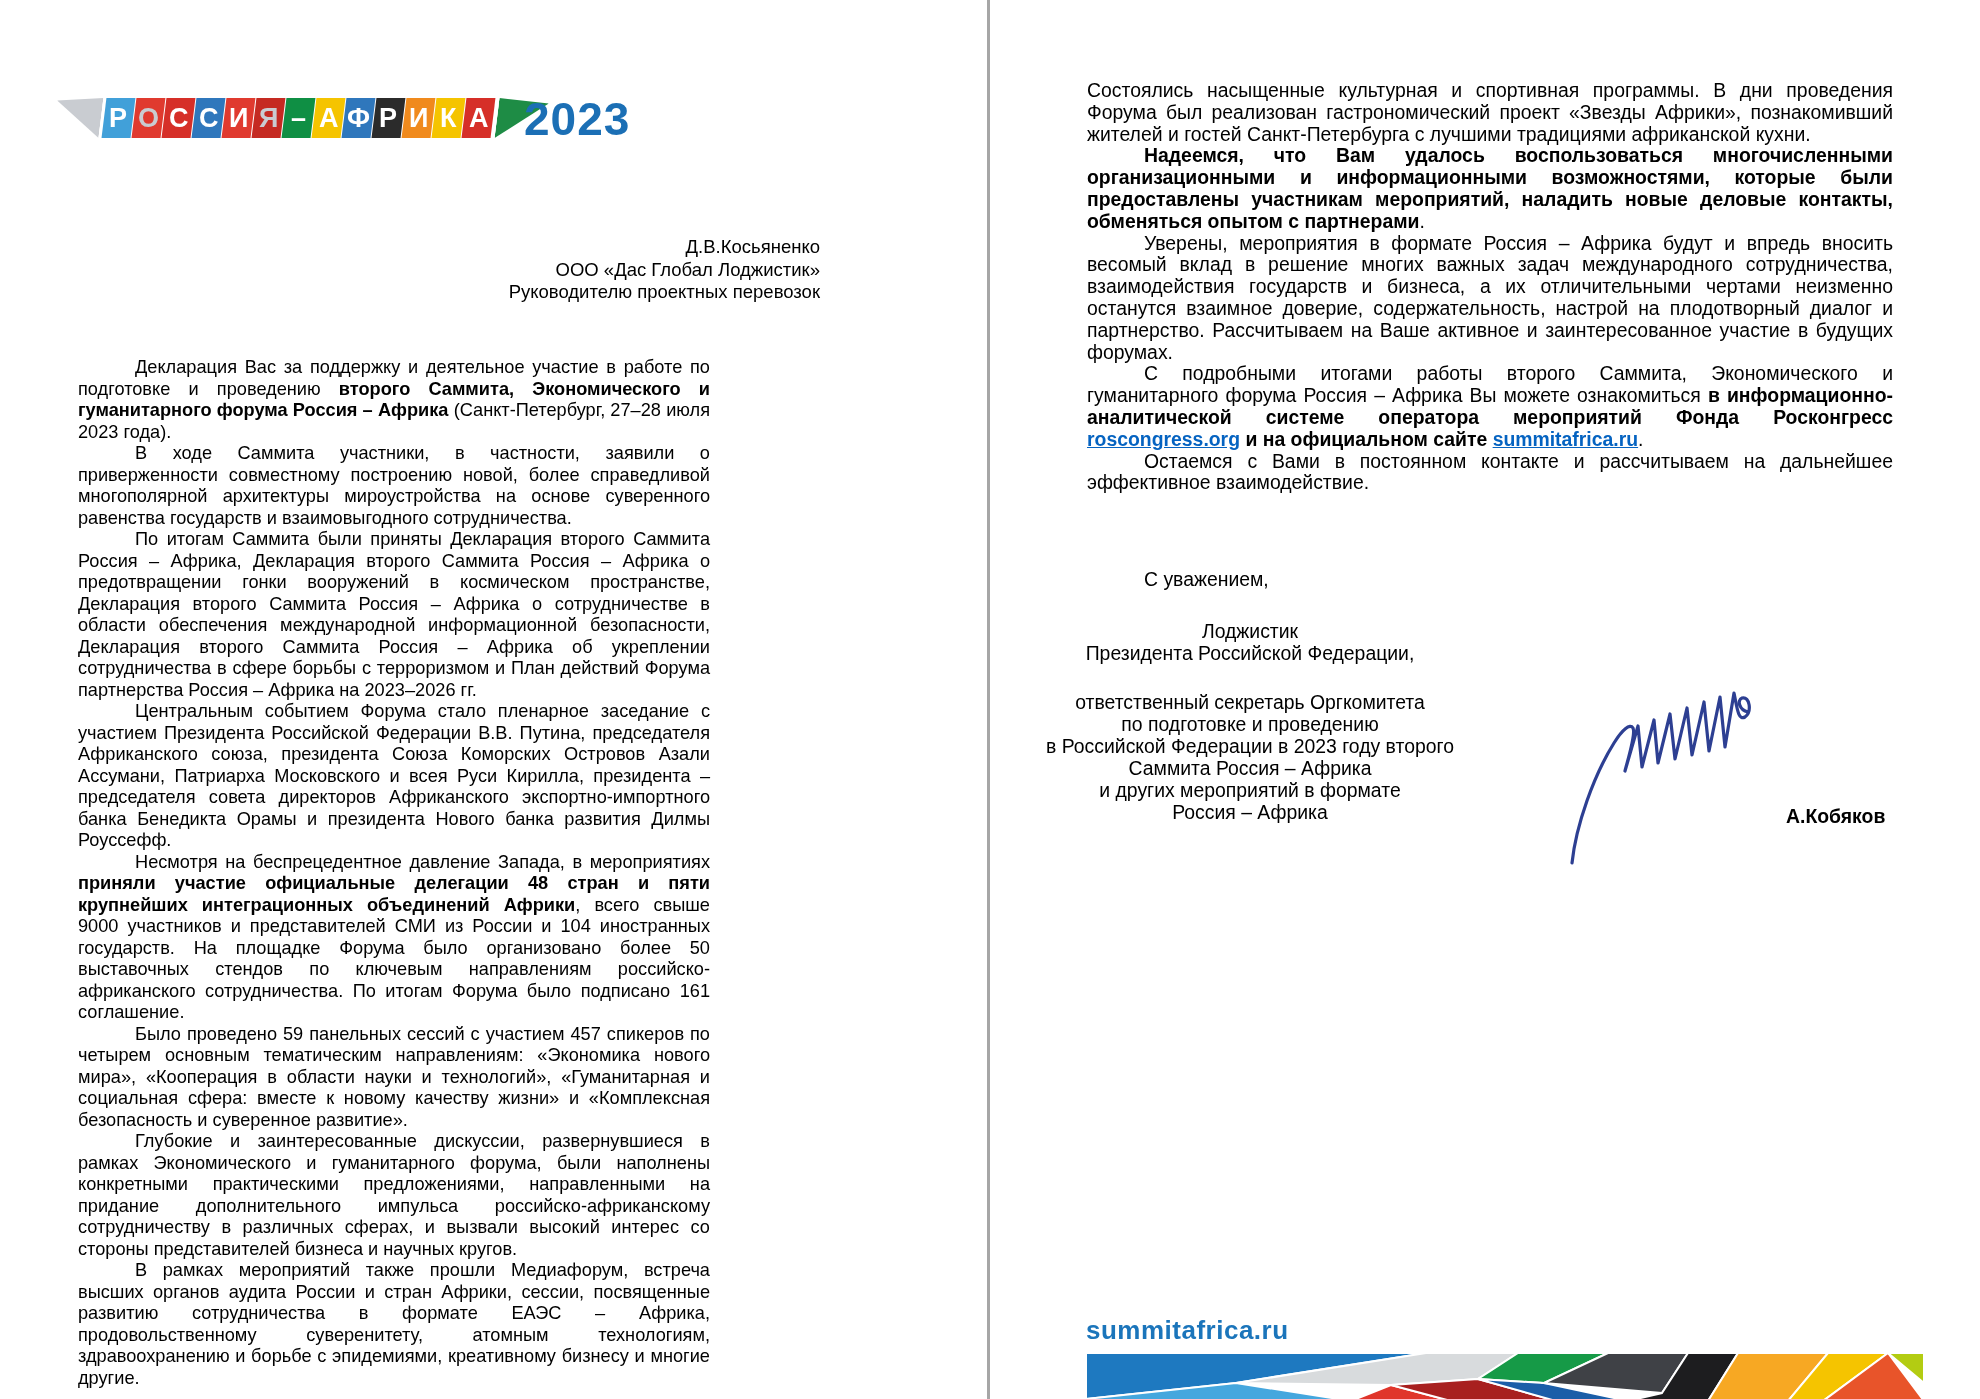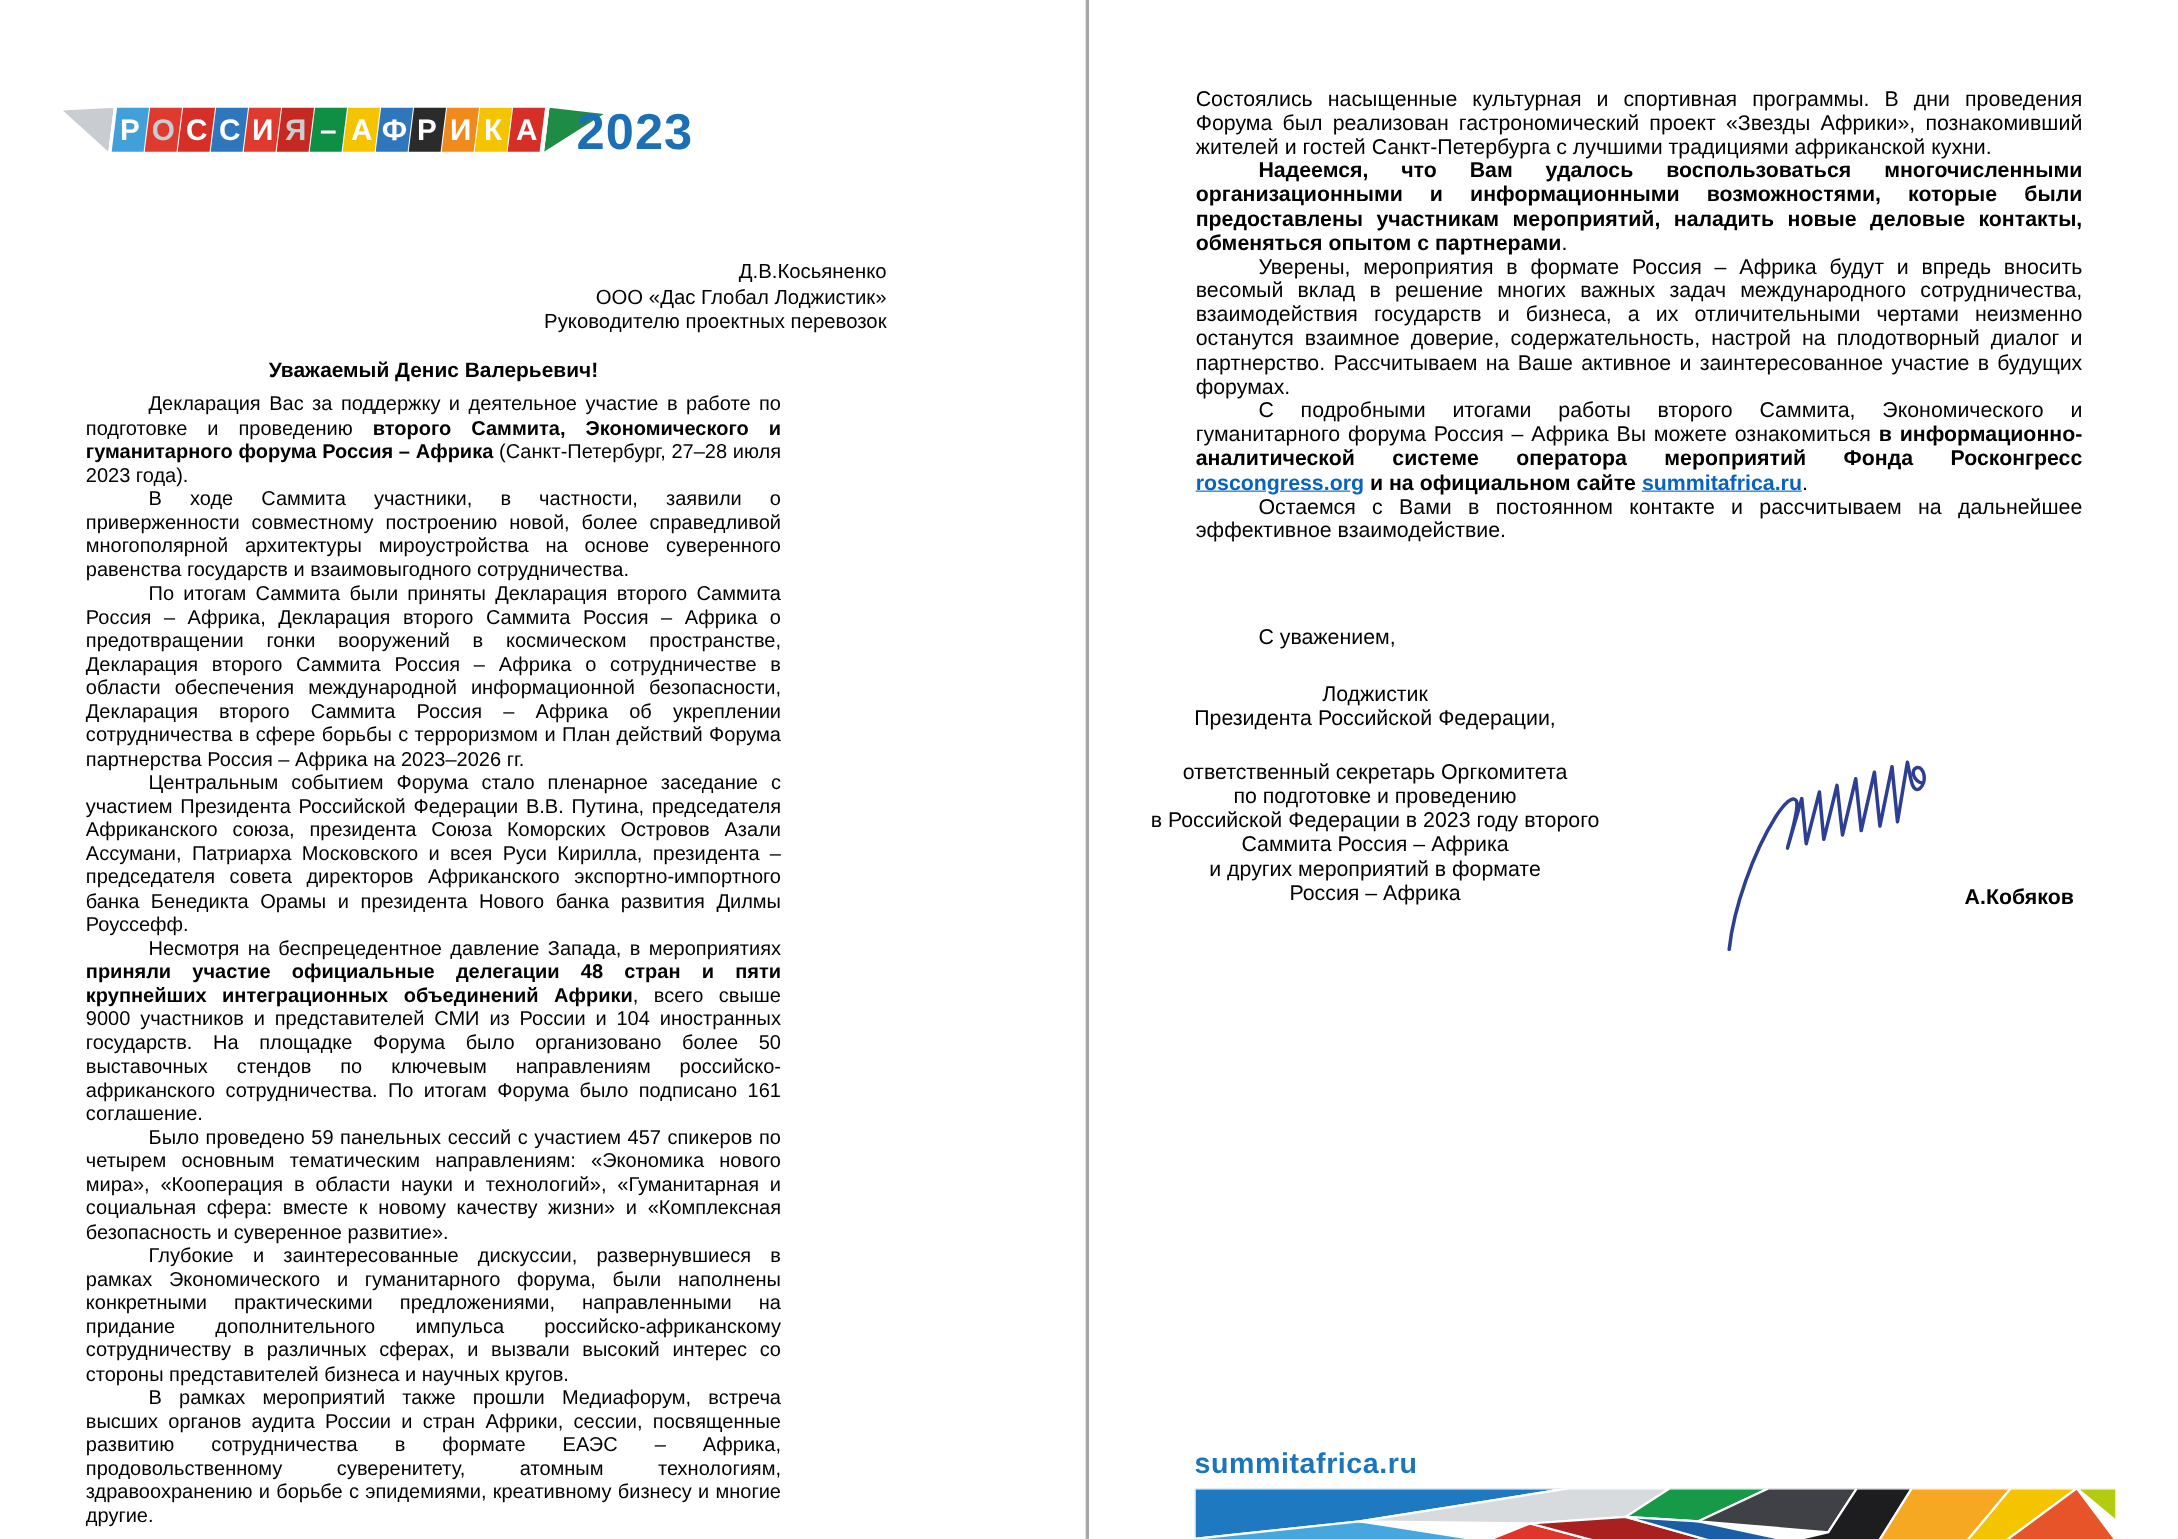--- a/index.html
+++ b/index.html
@@ -17,21 +17,21 @@
   .tile span{font-weight:800;font-size:27px;line-height:40px;color:#fff;transform:skewX(7deg);}
   .tri-left{width:46px;margin-right:3px;clip-path:polygon(0 6%,100% 0,100% 100%);}
   .tri-right{width:50px;margin-left:3px;clip-path:polygon(0 0,100% 14%,0 100%);}
   .logo-year{position:absolute;left:524px;top:92px;font-size:46px;font-weight:700;letter-spacing:1px;}
 
   .ros{position:absolute;left:70px;top:143px;display:flex;align-items:flex-start;gap:9px;}
   .ros-name{font-family:"Liberation Serif",serif;font-size:28px;letter-spacing:1.5px;color:#161616;line-height:32px;}
   .ros-tagline{font-family:"Liberation Serif",serif;font-size:14px;font-weight:bold;color:#9e1d32;margin-top:2px;}
 
   
-  .recipient{position:absolute;left:78px;top:236px;width:728px;text-align:right;
+  .recipient{position:absolute;left:92px;top:236px;width:728px;text-align:right;
              font-size:18.5px;line-height:22.5px;}
   .salutation{position:absolute;left:78px;top:327px;width:632px;text-align:center;
               font-weight:bold;font-size:19px;}
   .lp-paragraphs{position:absolute;left:78px;top:357px;width:632px;font-size:18.2px;line-height:21.5px;}
   .rp-paragraphs{position:absolute;left:97px;top:49px;width:806px;font-size:19.4px;line-height:21.8px;}
   .para{margin:0;text-align:justify;text-indent:57px;}
   .noindent{text-indent:0;}
   .b{font-weight:bold;}
   .link{text-decoration:underline;cursor:pointer;}
 
@@ -99,21 +99,20 @@
       </div>
     <div class="logo-year" style="color: rgb(27, 111, 181);">2023</div>
 
 
     <div class="recipient">
         <div>Д.В.Косьяненко</div>
         <div>ООО «Дас Глобал Лоджистик»</div>
         <div>Руководителю проектных перевозок</div>
       </div>
 
-    <div class="salutation">Уважаемый Денис Валерьевич!</div>
 
     <div class="lp-paragraphs">
         <p class="para"><span>Декларация Вас за поддержку и деятельное участие в работе по подготовке и проведению </span><span class="b">второго Саммита, Экономического и гуманитарного форума Россия – Африка</span><span> (Санкт-Петербург, 27–28 июля 2023 года).</span></p>
         <p class="para"><span>В ходе Саммита участники, в частности, заявили о приверженности совместному построению новой, более справедливой многополярной архитектуры мироустройства на основе суверенного равенства государств и взаимовыгодного сотрудничества.</span></p>
         <p class="para"><span>По итогам Саммита были приняты Декларация второго Саммита Россия – Африка, Декларация второго Саммита Россия – Африка о предотвращении гонки вооружений в космическом пространстве, Декларация второго Саммита Россия – Африка о сотрудничестве в области обеспечения международной информационной безопасности, Декларация второго Саммита Россия – Африка об укреплении сотрудничества в сфере борьбы с терроризмом и План действий Форума партнерства Россия – Африка на 2023–2026 гг.</span></p>
         <p class="para"><span>Центральным событием Форума стало пленарное заседание с участием Президента Российской Федерации В.В. Путина, председателя Африканского союза, президента Союза Коморских Островов Азали Ассумани, Патриарха Московского и всея Руси Кирилла, президента – председателя совета директоров Африканского экспортно-импортного банка Бенедикта Орамы и президента Нового банка развития Дилмы Роуссефф.</span></p>
         <p class="para"><span>Несмотря на беспрецедентное давление Запада, в мероприятиях </span><span class="b">приняли участие официальные делегации 48 стран и пяти крупнейших интеграционных объединений Африки</span><span>, всего свыше 9000 участников и представителей СМИ из России и 104 иностранных государств. На площадке Форума было организовано более 50 выставочных стендов по ключевым направлениям российско-африканского сотрудничества. По итогам Форума было подписано 161 соглашение.</span></p>
         <p class="para"><span>Было проведено 59 панельных сессий с участием 457 спикеров по четырем основным тематическим направлениям: «Экономика нового мира», «Кооперация в области науки и технологий», «Гуманитарная и социальная сфера: вместе к новому качеству жизни» и «Комплексная безопасность и суверенное развитие».</span></p>
         <p class="para"><span>Глубокие и заинтересованные дискуссии, развернувшиеся в рамках Экономического и гуманитарного форума, были наполнены конкретными практическими предложениями, направленными на придание дополнительного импульса российско-африканскому сотрудничеству в различных сферах, и вызвали высокий интерес со стороны представителей бизнеса и научных кругов.</span></p>
         <p class="para"><span>В рамках мероприятий также прошли Медиафорум, встреча высших органов аудита России и стран Африки, сессии, посвященные развитию сотрудничества в формате ЕАЭС – Африка, продовольственному суверенитету, атомным технологиям, здравоохранению и борьбе с эпидемиями, креативному бизнесу и многие другие.</span></p>

